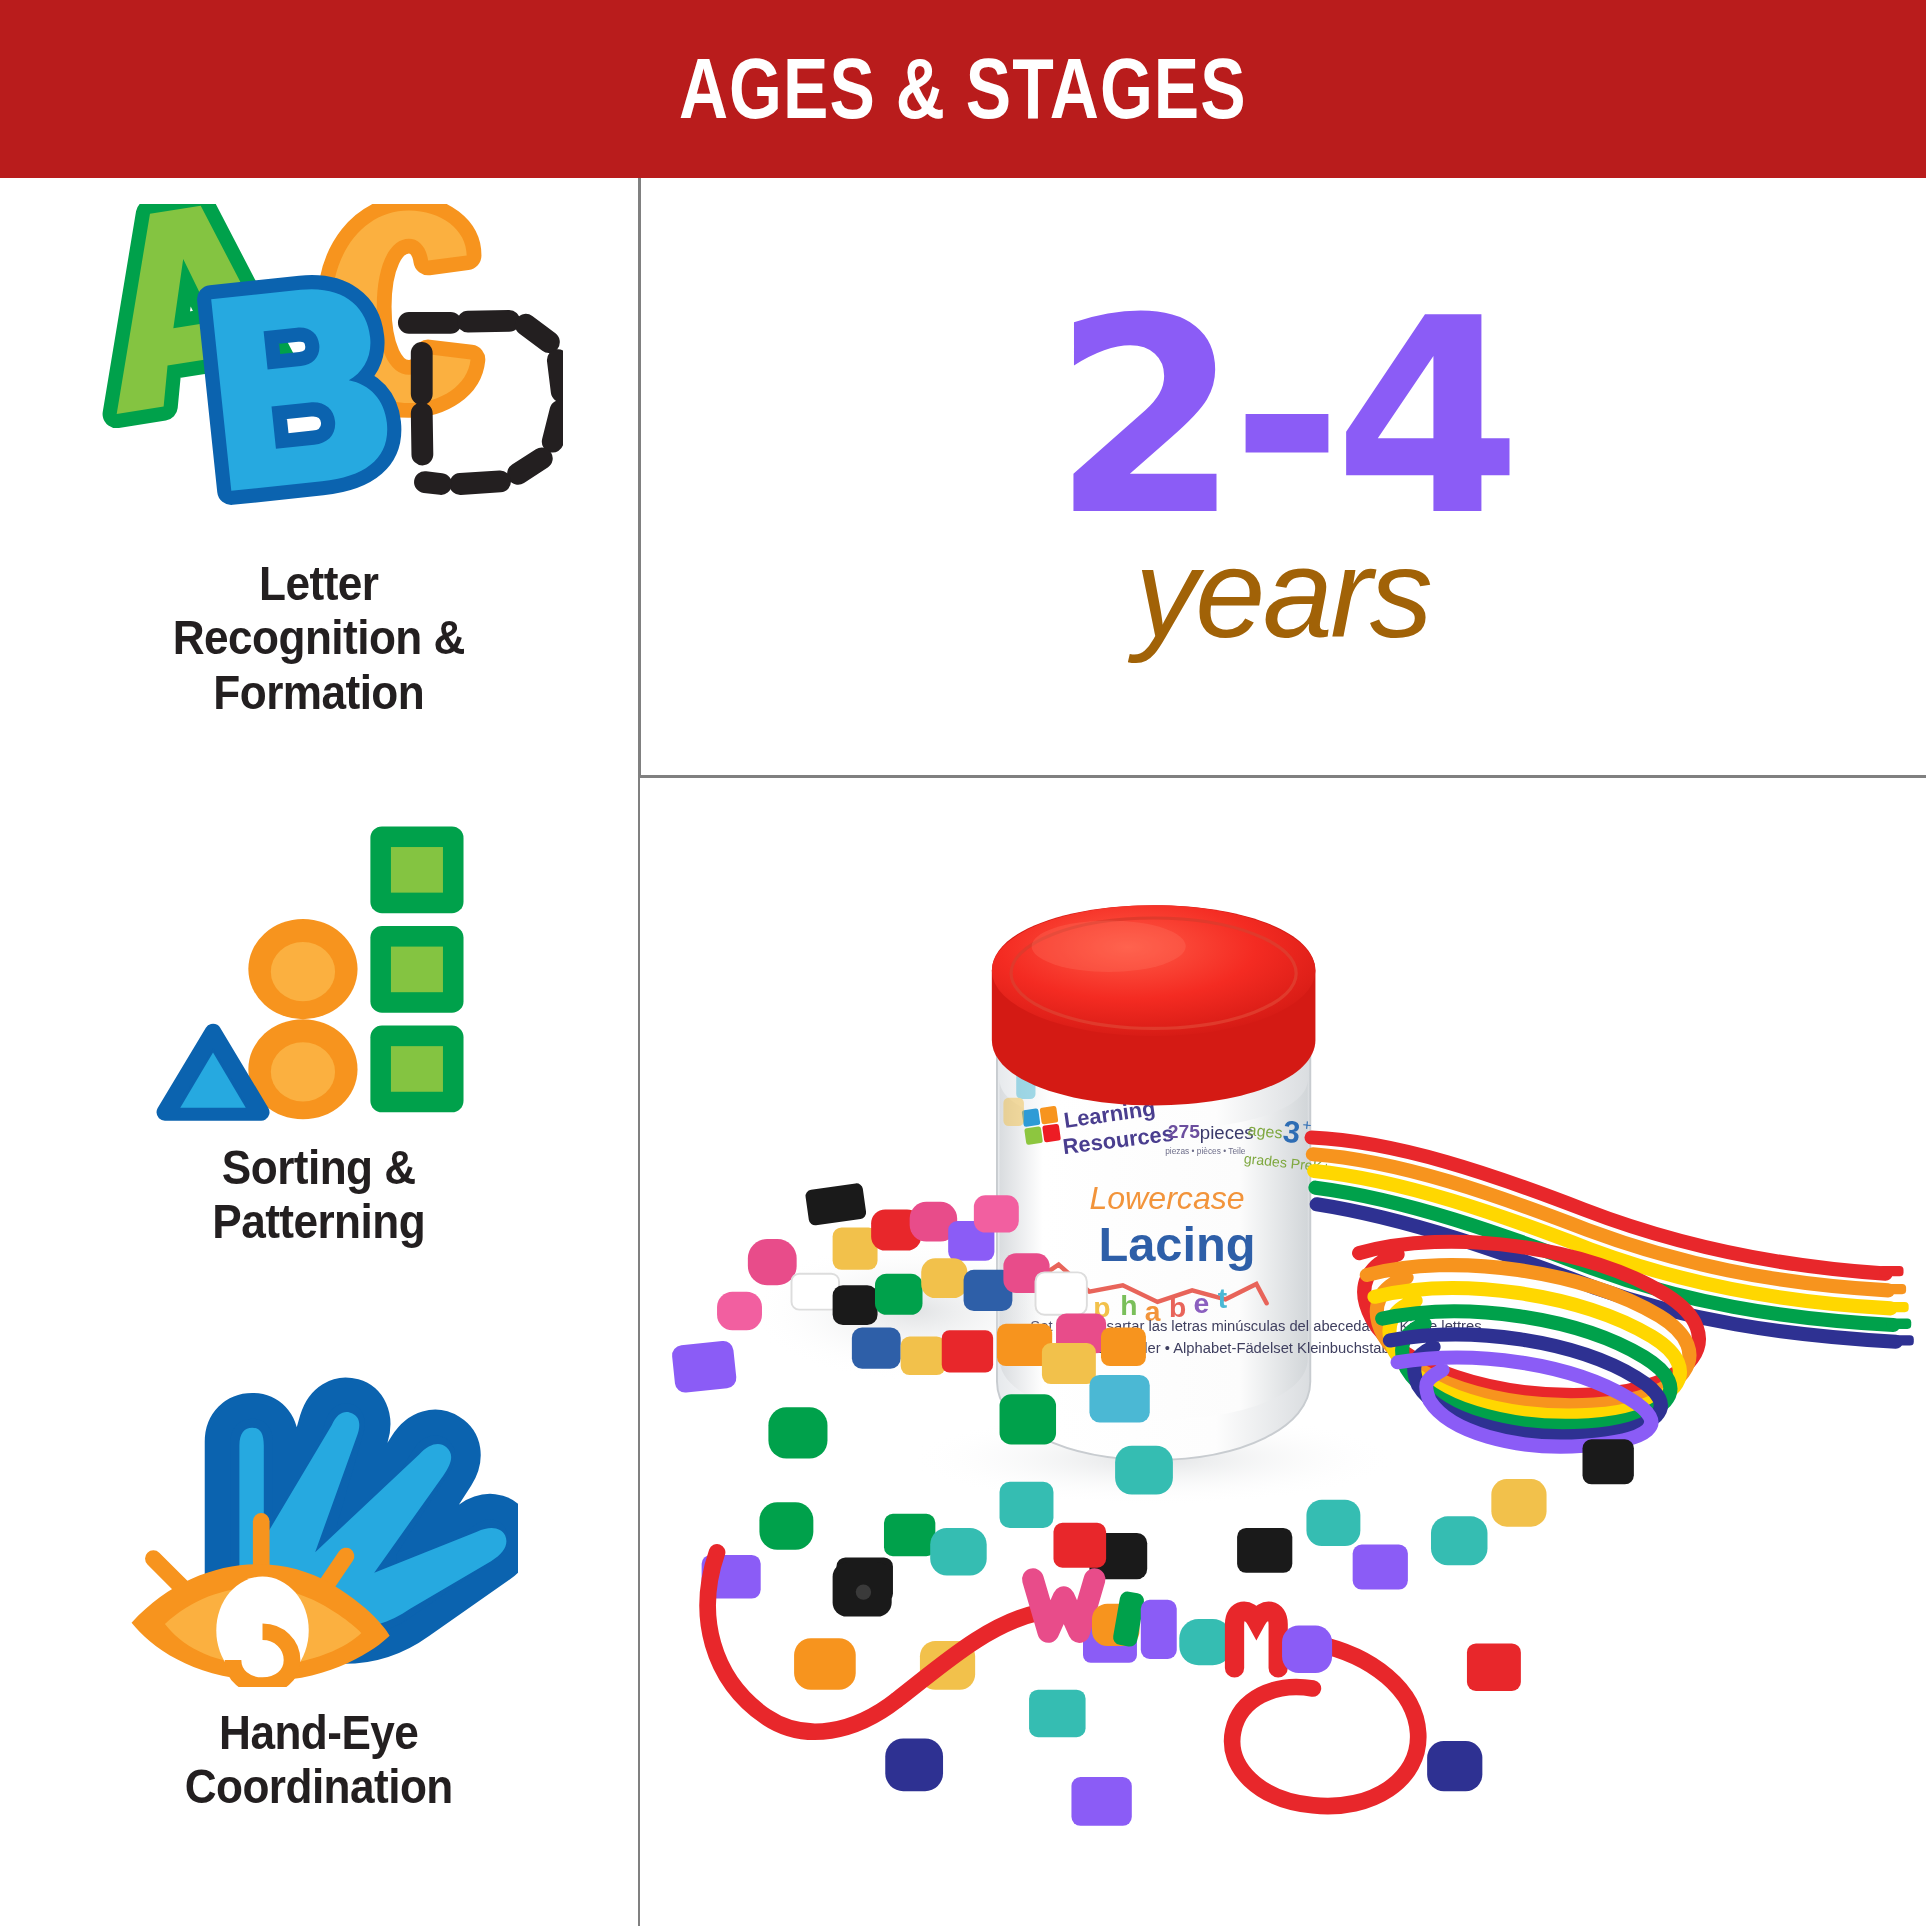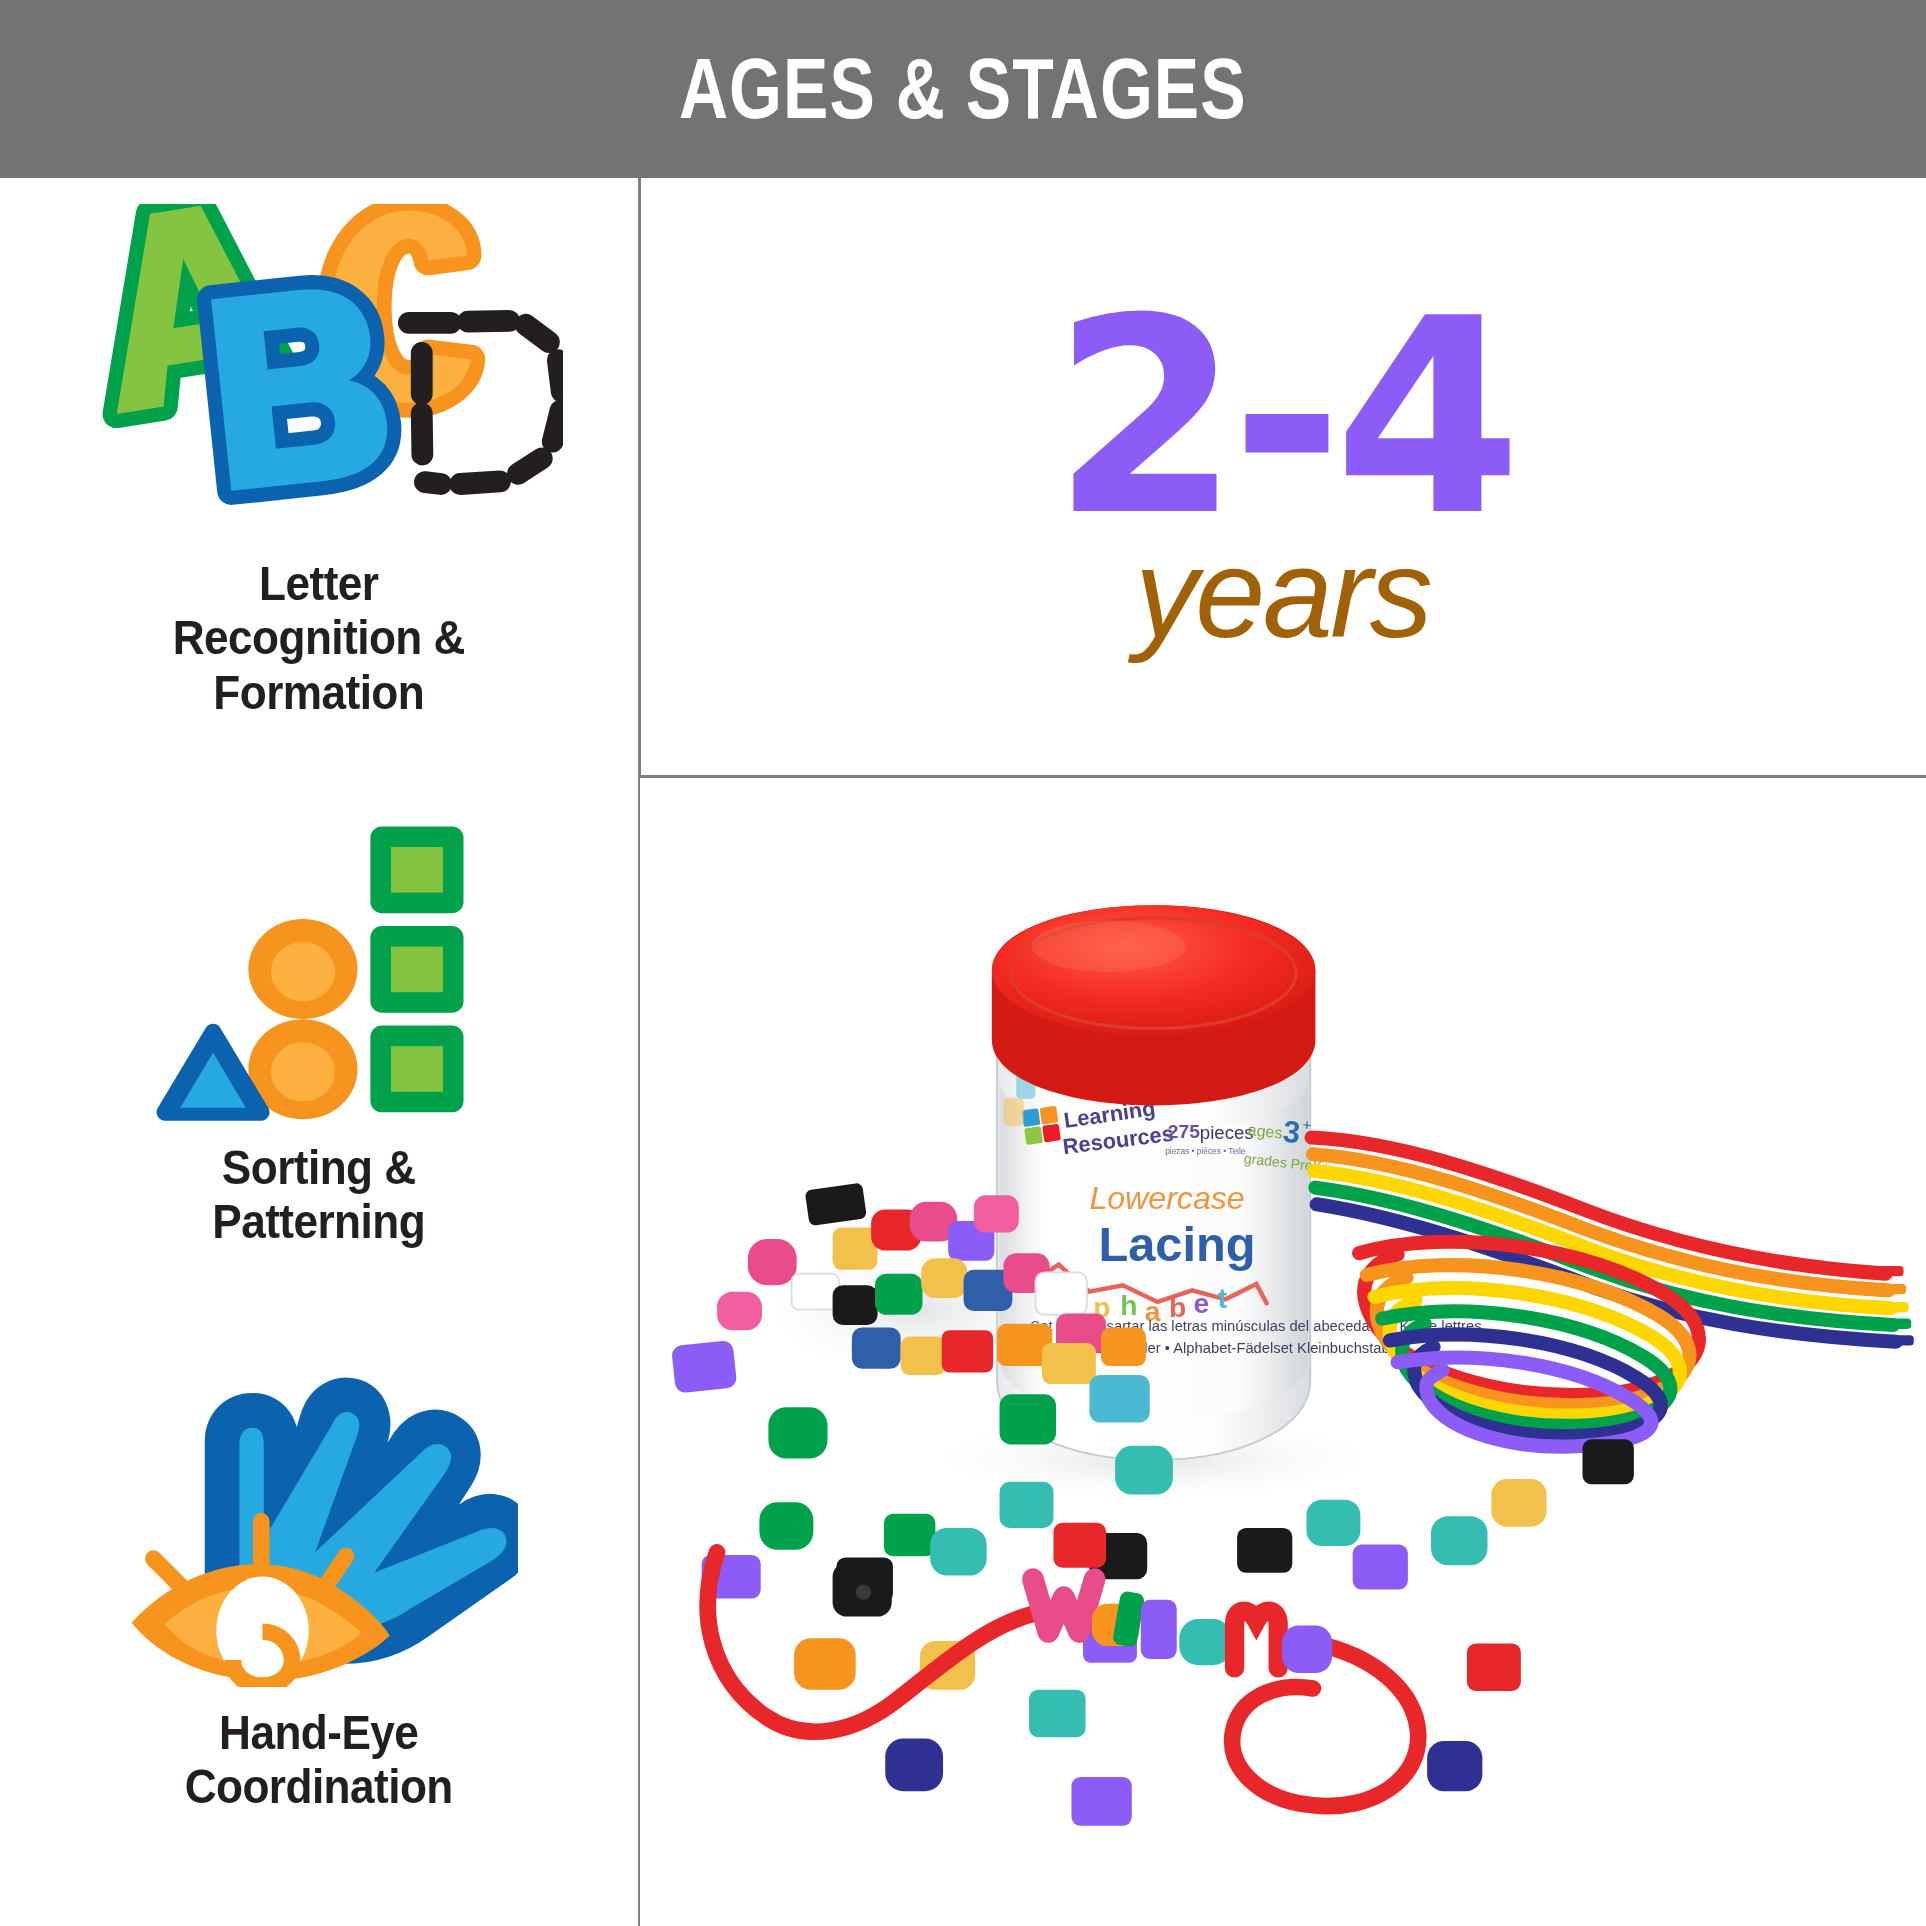--- a/index.html
+++ b/index.html
@@ -7,21 +7,21 @@
   body {
     font-family:"Liberation Sans", sans-serif;
     background:#ffffff;
     position:relative;
     overflow:hidden;
   }
 
   
   #header-banner{
     position:absolute; left:0; top:0; width:1926px; height:178px;
-    background:#737373;
+    background:#b91c1c;
     display:flex; align-items:center; justify-content:center;
   }
   #header-title{
     color:#ffffff;
     font-size:85px;
     font-weight:bold;
     letter-spacing:1.3px;
     transform:scaleX(0.80);
     transform-origin:center;
     white-space:nowrap;

